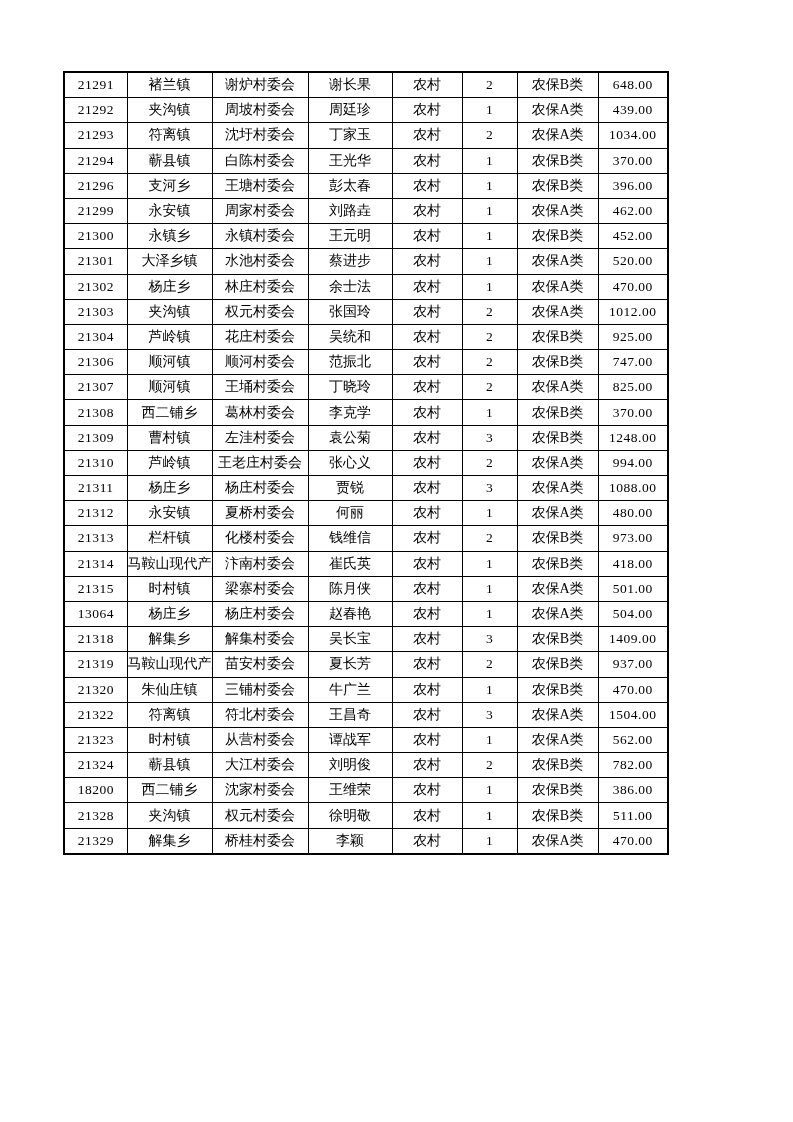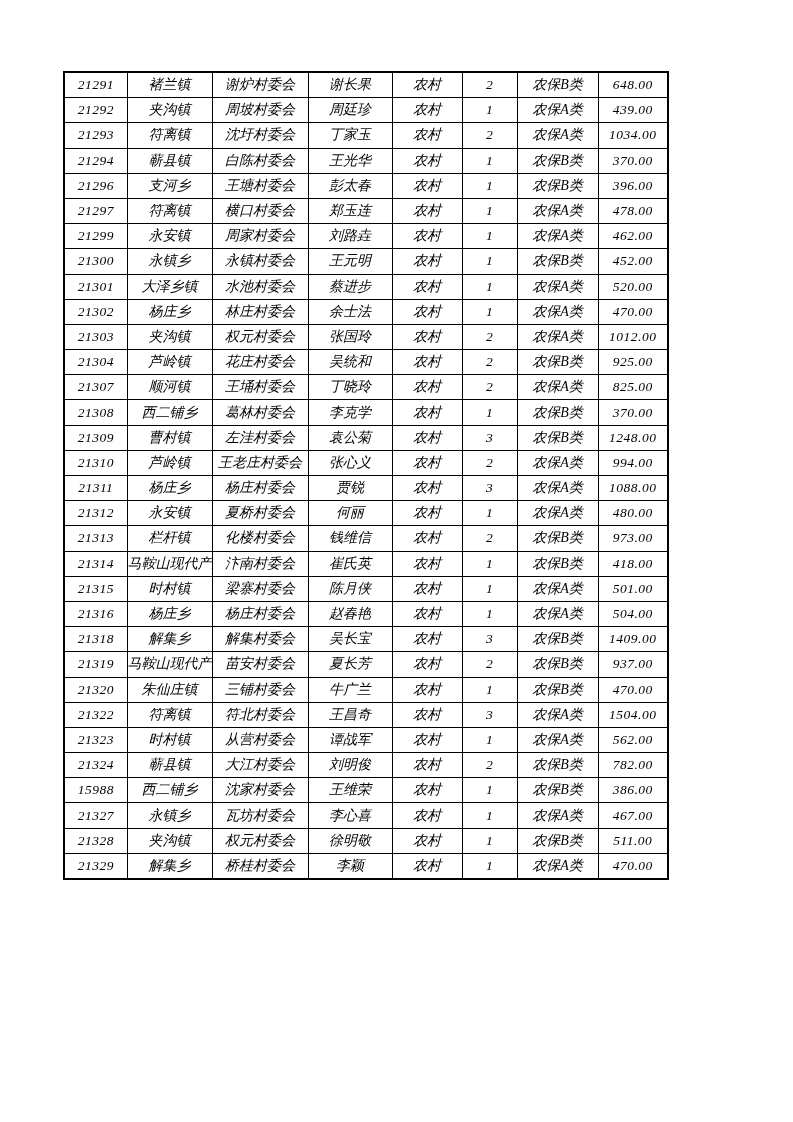--- a/index.html
+++ b/index.html
@@ -11,21 +11,20 @@
     width: 793px;
     height: 1122px;
     position: relative;
     font-family: "Liberation Serif", "DejaVu Serif", serif;
     color: #000000;
   }
   .table-wrap {
     position: absolute;
     left: 63px;
     top: 71px;
-    font-style: italic;
   }
   table.data-table {
     border-collapse: collapse;
     table-layout: fixed;
     width: 604px;
     border: 2px solid #000000;
   }
   table.data-table td {
     border: 1px solid #000000;
     height: 24.2px;
@@ -109,30 +108,20 @@
           <td class="cell-id">21296</td>
           <td class="cell-town">支河乡</td>
           <td class="cell-village">王塘村委会</td>
           <td class="cell-name">彭太春</td>
           <td class="cell-category">农村</td>
           <td class="cell-count">1</td>
           <td class="cell-class">农保B类</td>
           <td class="cell-amount">396.00</td>
         </tr>
         <tr>
-          <td class="cell-id">21297</td>
-          <td class="cell-town">符离镇</td>
-          <td class="cell-village">横口村委会</td>
-          <td class="cell-name">郑玉连</td>
-          <td class="cell-category">农村</td>
-          <td class="cell-count">1</td>
-          <td class="cell-class">农保A类</td>
-          <td class="cell-amount">478.00</td>
-        </tr>
-        <tr>
           <td class="cell-id">21299</td>
           <td class="cell-town">永安镇</td>
           <td class="cell-village">周家村委会</td>
           <td class="cell-name">刘路垚</td>
           <td class="cell-category">农村</td>
           <td class="cell-count">1</td>
           <td class="cell-class">农保A类</td>
           <td class="cell-amount">462.00</td>
         </tr>
         <tr>
@@ -179,20 +168,30 @@
           <td class="cell-id">21304</td>
           <td class="cell-town">芦岭镇</td>
           <td class="cell-village">花庄村委会</td>
           <td class="cell-name">吴统和</td>
           <td class="cell-category">农村</td>
           <td class="cell-count">2</td>
           <td class="cell-class">农保B类</td>
           <td class="cell-amount">925.00</td>
         </tr>
         <tr>
+          <td class="cell-id">21306</td>
+          <td class="cell-town">顺河镇</td>
+          <td class="cell-village">顺河村委会</td>
+          <td class="cell-name">范振北</td>
+          <td class="cell-category">农村</td>
+          <td class="cell-count">2</td>
+          <td class="cell-class">农保B类</td>
+          <td class="cell-amount">747.00</td>
+        </tr>
+        <tr>
           <td class="cell-id">21307</td>
           <td class="cell-town">顺河镇</td>
           <td class="cell-village">王埇村委会</td>
           <td class="cell-name">丁晓玲</td>
           <td class="cell-category">农村</td>
           <td class="cell-count">2</td>
           <td class="cell-class">农保A类</td>
           <td class="cell-amount">825.00</td>
         </tr>
         <tr>
@@ -269,21 +268,21 @@
           <td class="cell-id">21315</td>
           <td class="cell-town">时村镇</td>
           <td class="cell-village">梁寨村委会</td>
           <td class="cell-name">陈月侠</td>
           <td class="cell-category">农村</td>
           <td class="cell-count">1</td>
           <td class="cell-class">农保A类</td>
           <td class="cell-amount">501.00</td>
         </tr>
         <tr>
-          <td class="cell-id">21316</td>
+          <td class="cell-id">13064</td>
           <td class="cell-town">杨庄乡</td>
           <td class="cell-village">杨庄村委会</td>
           <td class="cell-name">赵春艳</td>
           <td class="cell-category">农村</td>
           <td class="cell-count">1</td>
           <td class="cell-class">农保A类</td>
           <td class="cell-amount">504.00</td>
         </tr>
         <tr>
           <td class="cell-id">21318</td>
@@ -339,38 +338,28 @@
           <td class="cell-id">21324</td>
           <td class="cell-town">蕲县镇</td>
           <td class="cell-village">大江村委会</td>
           <td class="cell-name">刘明俊</td>
           <td class="cell-category">农村</td>
           <td class="cell-count">2</td>
           <td class="cell-class">农保B类</td>
           <td class="cell-amount">782.00</td>
         </tr>
         <tr>
-          <td class="cell-id">15988</td>
+          <td class="cell-id">18200</td>
           <td class="cell-town">西二铺乡</td>
           <td class="cell-village">沈家村委会</td>
           <td class="cell-name">王维荣</td>
           <td class="cell-category">农村</td>
           <td class="cell-count">1</td>
           <td class="cell-class">农保B类</td>
           <td class="cell-amount">386.00</td>
-        </tr>
-        <tr>
-          <td class="cell-id">21327</td>
-          <td class="cell-town">永镇乡</td>
-          <td class="cell-village">瓦坊村委会</td>
-          <td class="cell-name">李心喜</td>
-          <td class="cell-category">农村</td>
-          <td class="cell-count">1</td>
-          <td class="cell-class">农保A类</td>
-          <td class="cell-amount">467.00</td>
         </tr>
         <tr>
           <td class="cell-id">21328</td>
           <td class="cell-town">夹沟镇</td>
           <td class="cell-village">权元村委会</td>
           <td class="cell-name">徐明敬</td>
           <td class="cell-category">农村</td>
           <td class="cell-count">1</td>
           <td class="cell-class">农保B类</td>
           <td class="cell-amount">511.00</td>

